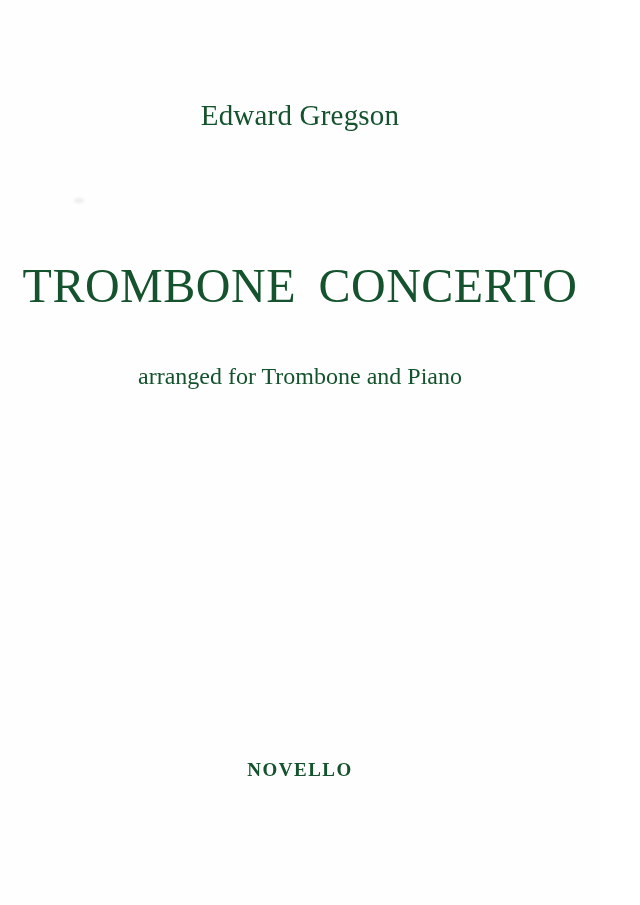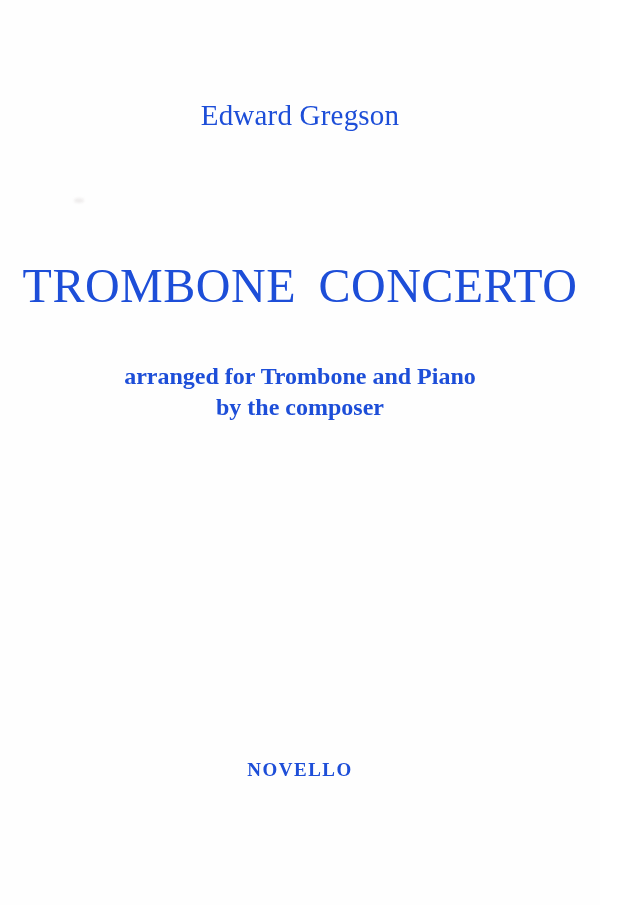--- a/index.html
+++ b/index.html
@@ -7,21 +7,21 @@
     padding: 0;
     background: #ffffff;
   }
   .page {
     position: relative;
     width: 600px;
     height: 905px;
     background: #fefefe;
     overflow: hidden;
     font-family: "Liberation Serif", serif;
-    color: #1d4ed8;
+    color: #14532d;
   }
   .centered {
     position: absolute;
     left: 0;
     width: 100%;
     text-align: center;
   }
   .composer {
     top: 99px;
     font-size: 29px;
@@ -31,21 +31,20 @@
     top: 258px;
     font-size: 48px;
     letter-spacing: 0.5px;
     word-spacing: 10px;
     white-space: nowrap;
   }
   .subtitle {
     top: 361px;
     font-size: 24px;
     line-height: 31px;
-    font-weight: bold;
   }
   .publisher {
     top: 759px;
     font-size: 19px;
     font-weight: bold;
     letter-spacing: 1.5px;
   }
   .scan-smudge {
     position: absolute;
     left: 74px;
@@ -63,18 +62,17 @@
 <div class="page">
 
   <div class="centered composer">Edward Gregson</div>
 
   <div class="scan-smudge"></div>
 
   <div class="centered main-title">TROMBONE CONCERTO</div>
 
   <div class="centered subtitle">
     <div>arranged for Trombone and Piano</div>
-    <div>by the composer</div>
   </div>
 
   <div class="centered publisher">NOVELLO</div>
 
 </div>
 
 </body></html>

